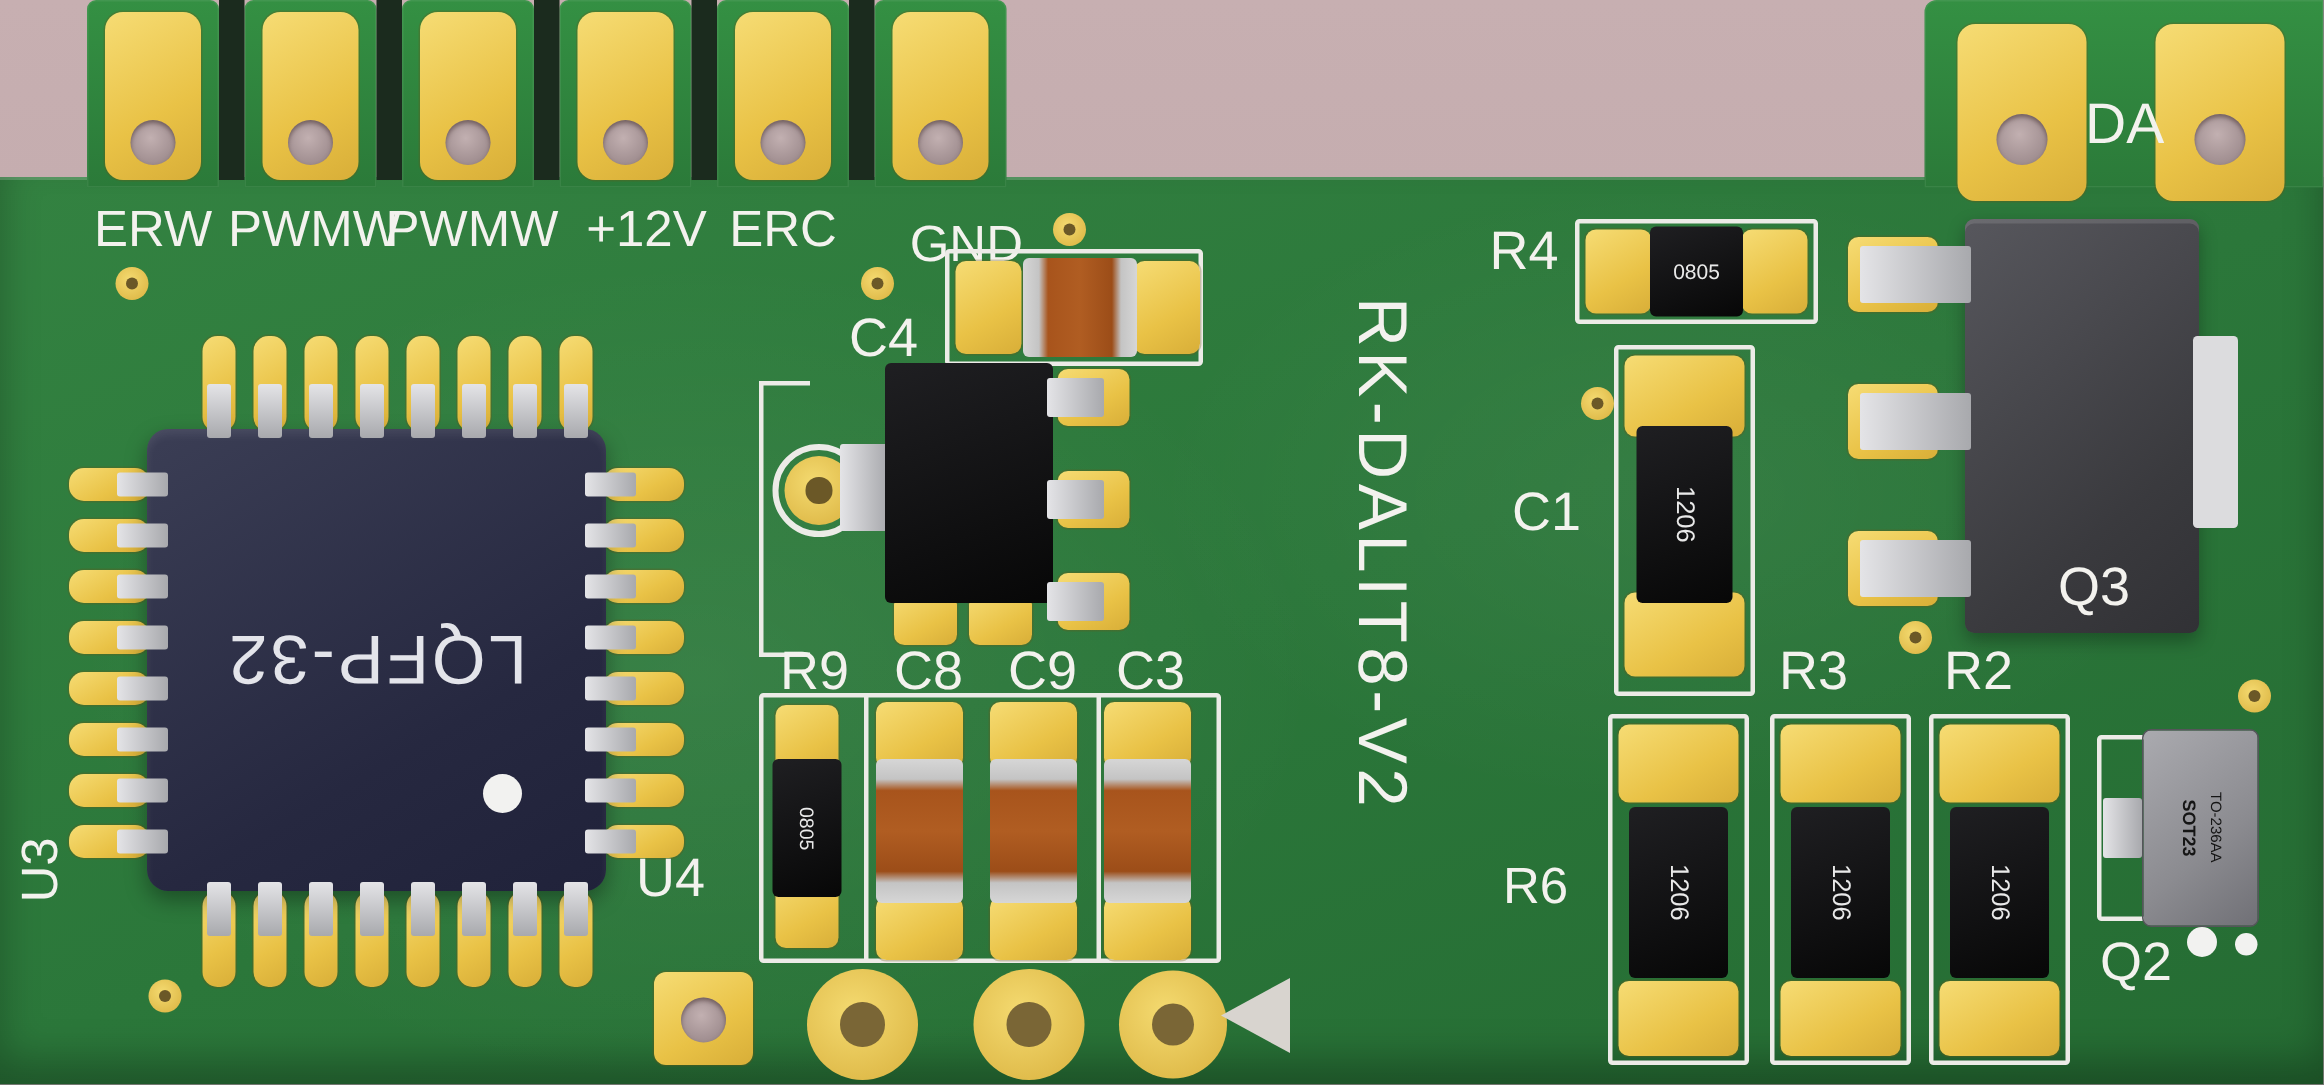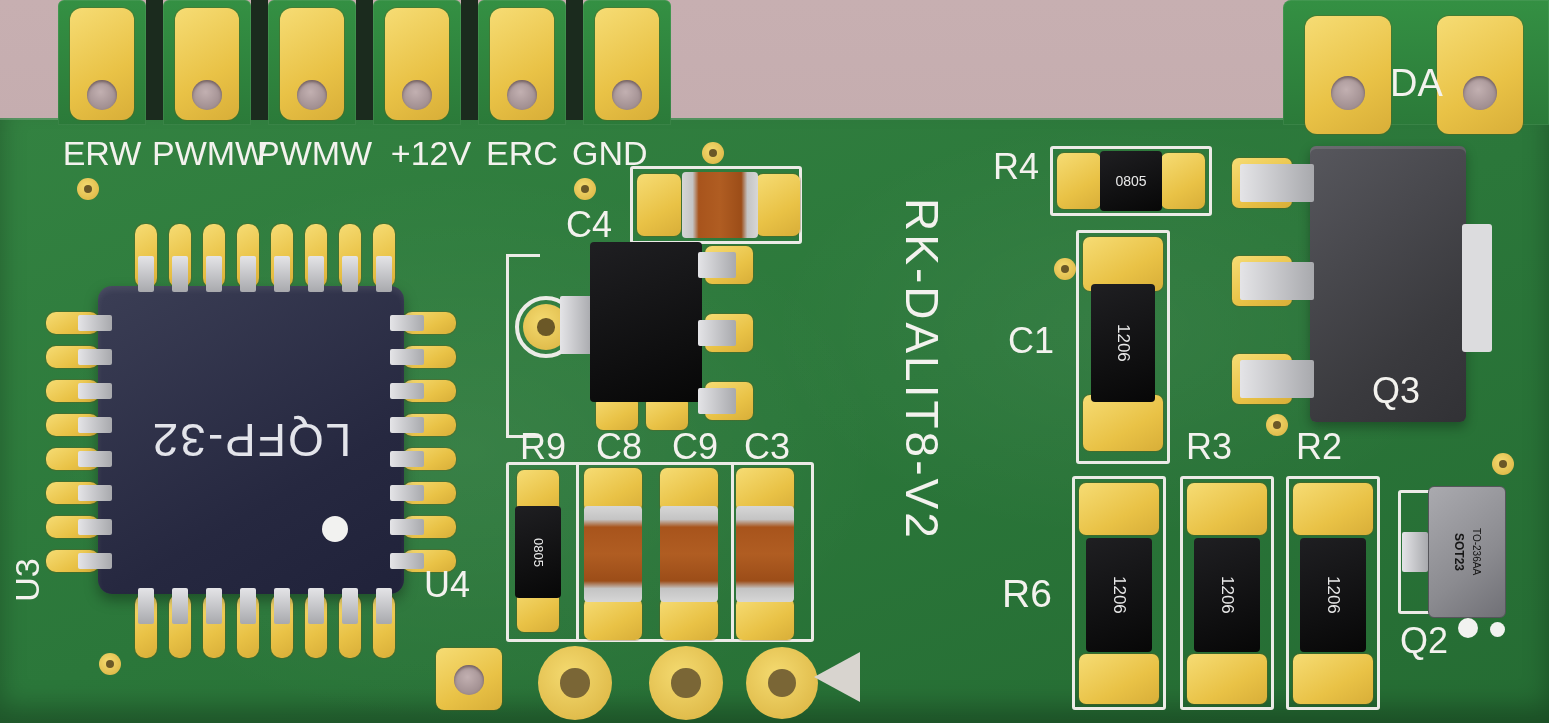--- a/index.html
+++ b/index.html
@@ -82,21 +82,21 @@
   <div class="hole" style="left:297px;top:80px;width:30px;height:30px"></div>
   <div class="hole" style="left:402px;top:80px;width:30px;height:30px"></div>
   <div class="hole" style="left:507px;top:80px;width:30px;height:30px"></div>
   <div class="hole" style="left:612px;top:80px;width:30px;height:30px"></div>
 
   <div class="silk" style="left:47px;top:134px;width:110px;text-align:center">ERW</div>
   <div class="silk" style="left:152px;top:134px;width:110px;text-align:center">PWMW</div>
   <div class="silk" style="left:257px;top:134px;width:110px;text-align:center">PWMW</div>
   <div class="silk" style="left:376px;top:134px;width:110px;text-align:center">+12V</div>
   <div class="silk" style="left:467px;top:134px;width:110px;text-align:center">ERC</div>
-  <div class="silk" style="left:572px;top:134px;width:110px;text-align:left">GND</div>
+  <div class="silk" style="left:572px;top:144px;width:110px;text-align:right">GND</div>
 
   <div class="abs tab" style="left:1283px;top:0;width:266px;height:125px;border-radius:8px 0 0 0"></div>
   <div class="pad" style="left:1305px;top:16px;width:86px;height:118px;border-radius:12px"></div>
   <div class="pad" style="left:1437px;top:16px;width:86px;height:118px;border-radius:12px"></div>
   <div class="hole" style="left:1331px;top:76px;width:34px;height:34px"></div>
   <div class="hole" style="left:1463px;top:76px;width:34px;height:34px"></div>
   <div class="silk" style="left:1390px;top:62px;font-size:38px">DA</div>
 
   <div class="via" style="left:77px;top:178px;width:22px;height:22px">
       <i></i>
@@ -267,21 +267,21 @@
   <div class="q3body" style="left:1310px;top:146px;width:156px;height:276px"></div>
   <div class="lead-v" style="left:1240px;top:164px;width:74px;height:38px"></div>
   <div class="lead-v" style="left:1240px;top:262px;width:74px;height:38px"></div>
   <div class="lead-v" style="left:1240px;top:360px;width:74px;height:38px"></div>
   <div class="abs" style="left:1462px;top:224px;width:30px;height:128px;background:#dcdcde;border-radius:3px"></div>
   <div class="silk" style="left:1372px;top:370px;font-size:36px">Q3</div>
 
   <div class="silk" style="left:1186px;top:426px;font-size:36px">R3</div>
   <div class="silk" style="left:1296px;top:426px;font-size:36px">R2</div>
 
-  <div class="silk" style="left:1002px;top:572px;font-size:39px">R6</div>
+  <div class="silk" style="left:1002px;top:572px;font-size:34px">R6</div>
   <div class="outline" style="left:1072px;top:476px;width:94px;height:234px"></div>
   <div class="pad" style="left:1079px;top:483px;width:80px;height:52px"></div>
   <div class="chipblack" style="left:1086px;top:538px;width:66px;height:114px">
     <span class="vtext" style="font-size:17px">1206</span>
   </div>
   <div class="pad" style="left:1079px;top:654px;width:80px;height:50px"></div>
   <div class="outline" style="left:1180px;top:476px;width:94px;height:234px"></div>
   <div class="pad" style="left:1187px;top:483px;width:80px;height:52px"></div>
   <div class="chipblack" style="left:1194px;top:538px;width:66px;height:114px">
     <span class="vtext" style="font-size:17px">1206</span>

